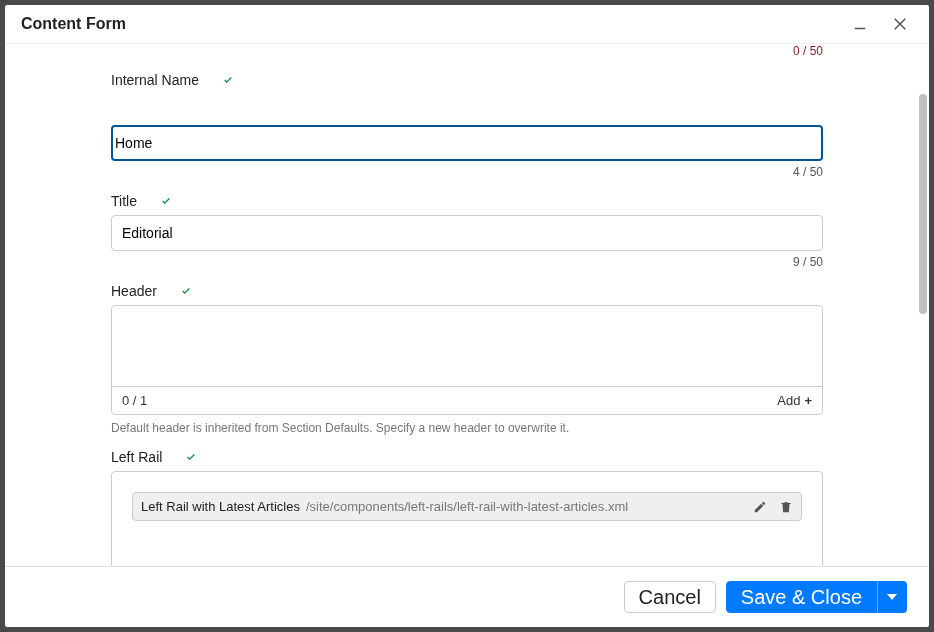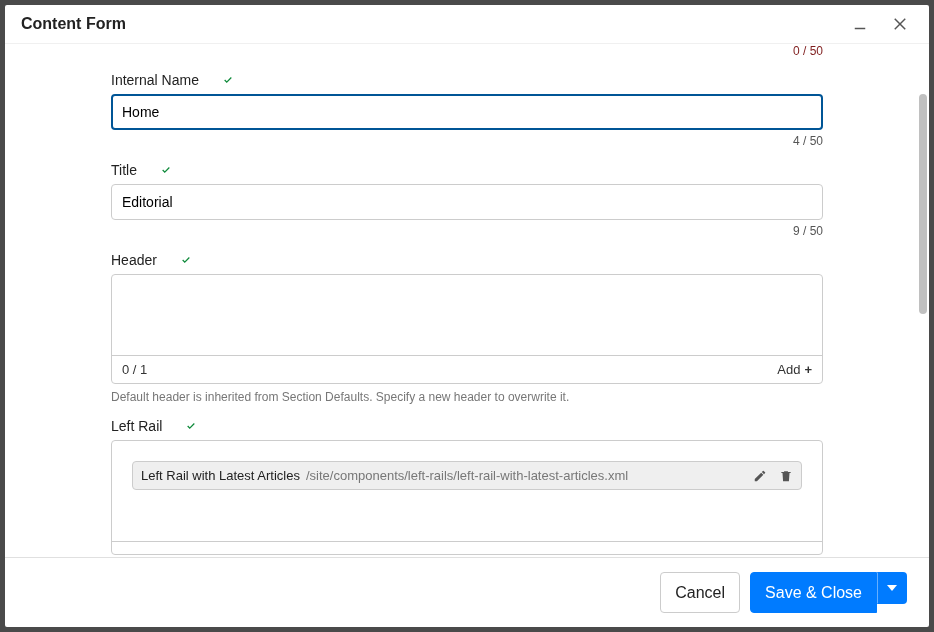--- a/index.html
+++ b/index.html
@@ -11,36 +11,36 @@
     .icon-btn { cursor: pointer; color: #555; width: 18px; height: 18px; display: flex; align-items: center; justify-content: center; }
     .icon-btn svg { width: 100%; height: 100%; }
     .dialog-body { flex: 1; overflow-y: auto; position: relative; }
     .body-scroll-track { position: absolute; right: 2px; top: 50px; width: 8px; height: 220px; background: #c0c0c0; border-radius: 4px;}
     .inner-panel { margin: 0 80px; padding: 0 26px 20px 26px; }
     .counter-prev { text-align: right; font-size: 12px; color: #7f1d1d; margin-bottom: 14px; }
     .field { margin-bottom: 14px; }
     .field-label { font-size: 14px; color: #222; margin-bottom: 6px; display: flex; align-items: center; gap: 22px; }
     .check-ico { color: #0e8a3a; width: 14px; height: 10px; }
     .text-input { width: 100%; height: 36px; border: 1px solid #ccc; border-radius: 4px; padding: 0 10px; font-size: 14px; outline: none; font-family: inherit; }
-    .text-input.focused { border: 2px solid #005596; padding: 0 9px; }
+    .text-input.focused { border: 2px solid #005596; padding: 0 2px; margin-top: 31px; }
     .counter { text-align: right; font-size: 12px; color: #555; margin-top: 4px; }
     .checkbox-row { display: flex; align-items: center; gap: 8px; font-size: 14px; margin-bottom: 14px; }
     .cbox { width: 13px; height: 13px; border: 1px solid #666; display: inline-block; }
     .section-box { border: 1px solid #ccc; border-radius: 4px; }
     .section-inner-drop { min-height: 80px; }
     .section-footer { border-top: 1px solid #ccc; display: flex; justify-content: space-between; align-items: center; padding: 6px 10px; font-size: 13px; color: #333; }
     .add-btn { display: flex; align-items: center; gap: 4px; cursor: pointer; font-size: 13px; color: #333; }
     .helper { font-size: 12px; color: #777; margin-top: 6px; }
     .item-chip { margin: 20px; background: #efefef; border: 1px solid #ccc; border-radius: 4px; display: flex; align-items: center; padding: 6px 8px; font-size: 13px; }
     .chip-title { color: #222; }
     .chip-path { color: #777; margin-left: 6px; }
     .chip-actions { margin-left: auto; display: flex; gap: 12px; color: #555; }
     .chip-actions svg { width: 14px; height: 14px; cursor: pointer; }
     .dialog-footer { flex: 0 0 auto; border-top: 1px solid #e0e0e0; padding: 14px 22px 14px; display: flex; justify-content: flex-end; gap: 10px; align-items: center; }
-    .btn { height: 41px; padding: 0 14px; border-radius: 4px; font-size: 16px; cursor: pointer; display: inline-flex; align-items: center; }
+    .btn { height: 32px; padding: 0 14px; border-radius: 4px; font-size: 20px; cursor: pointer; display: inline-flex; align-items: center; }
     .btn-secondary { background: white; border: 1px solid #ccc; color: #222; }
     .primary-group { display: flex; }
     .btn-primary { background: #007bff; color: white; border: 1px solid #007bff; border-top-right-radius: 0; border-bottom-right-radius: 0; }
     .btn-primary-arrow { width: 30px; height: 32px; background: #007bff; border: 1px solid #007bff; border-left: 1px solid rgba(255,255,255,0.4); border-top-left-radius: 0; border-bottom-left-radius: 0; border-top-right-radius: 4px; border-bottom-right-radius: 4px; display: flex; align-items: center; justify-content: center; color: white; cursor: pointer;}
     .plus { font-weight:bold; }
   </style>
 </head>
 <body>
 
 <div class="dialog">

